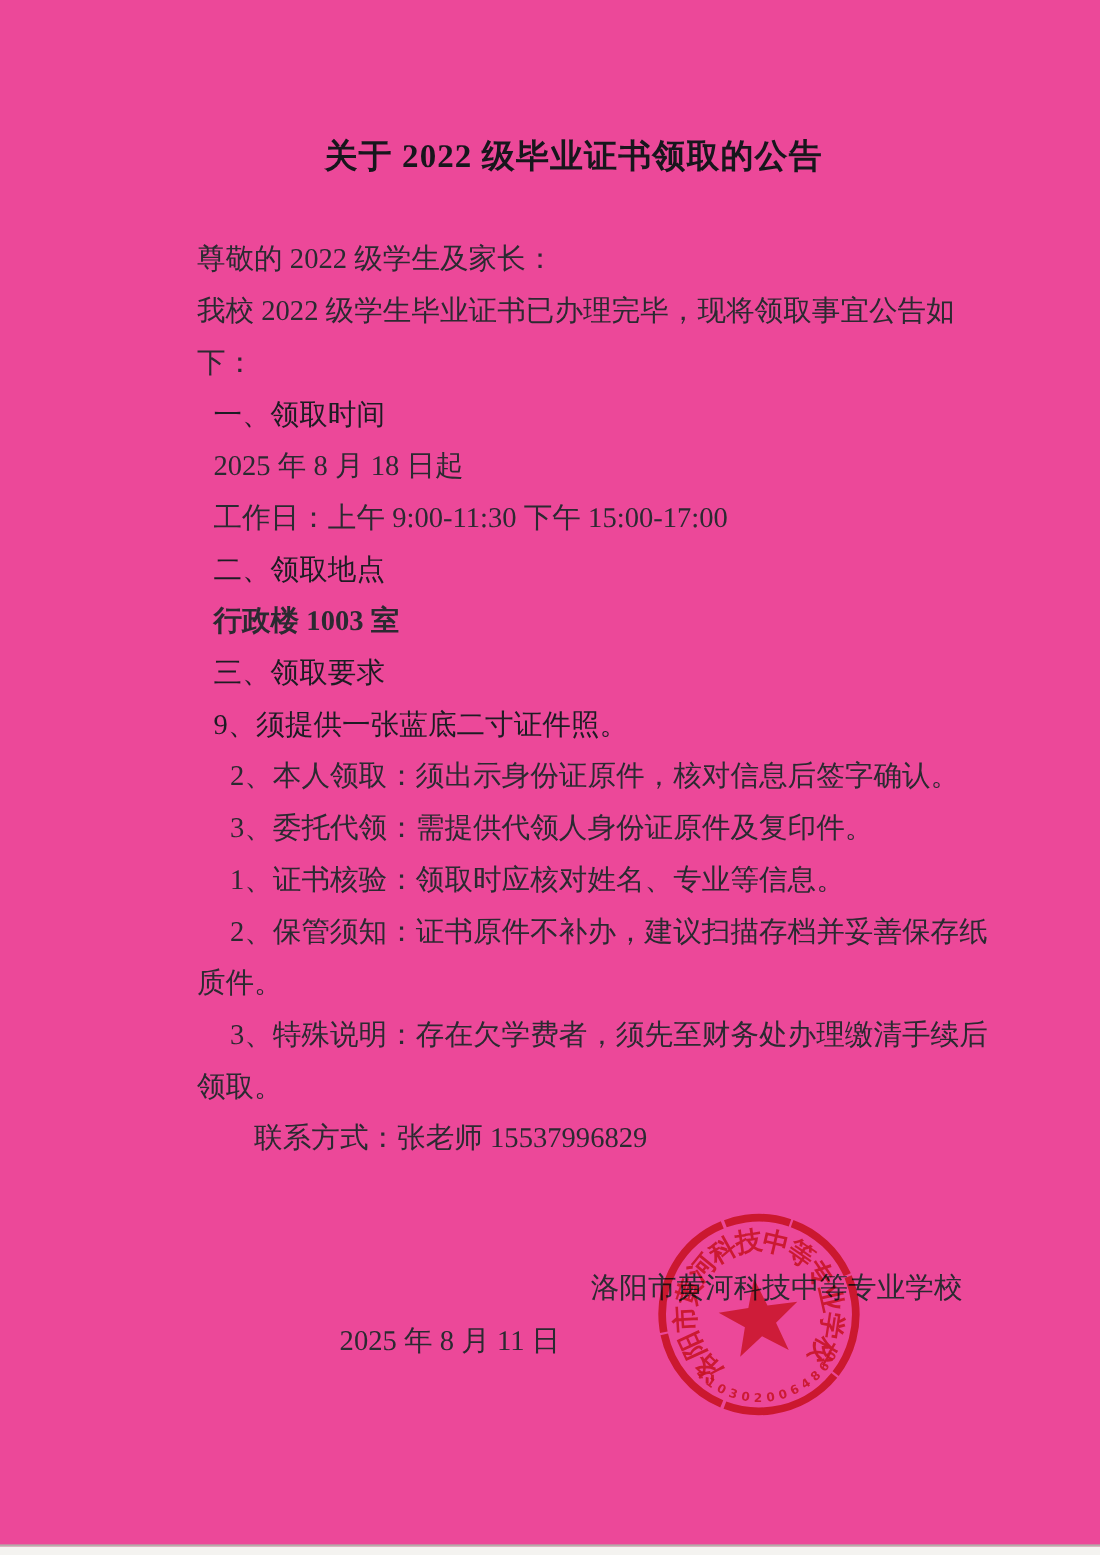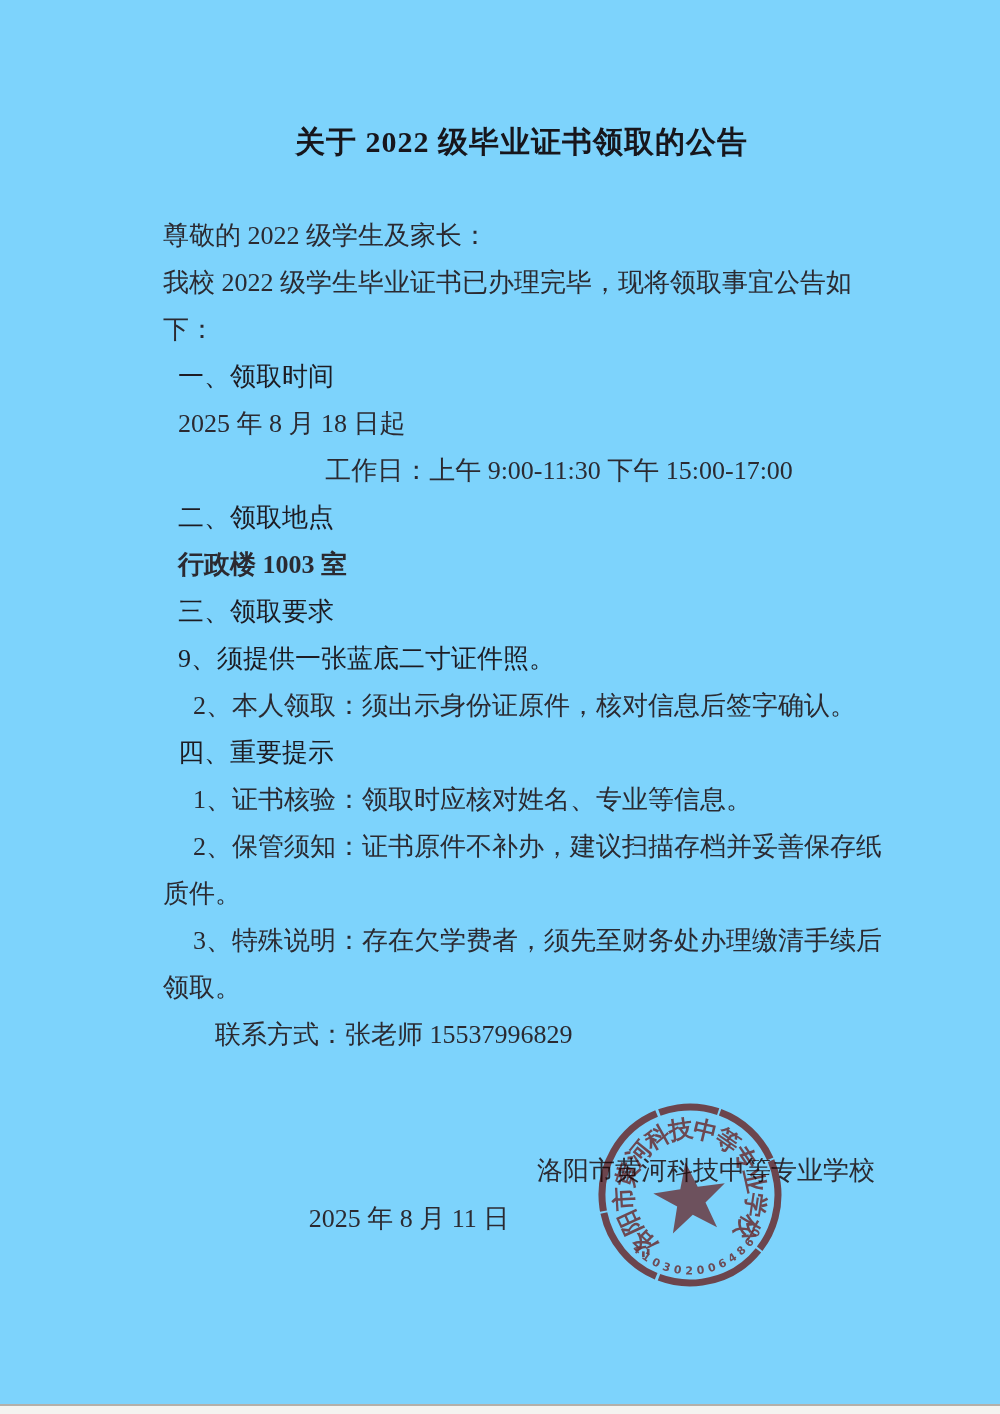--- a/index.html
+++ b/index.html
@@ -1,38 +1,38 @@
 <!DOCTYPE html>
 <html><head>
 <meta charset="utf-8">
 <style>
   html,body{margin:0;padding:0;background:#e9e8e6;}
   .page{
     position:relative;
     width:1000px;height:1414px;
     margin:0 auto;
-    background:#7dd3fc;
+    background:#ec4899;
     overflow:hidden;
     font-family:"Liberation Serif","DejaVu Serif",serif;
     color:#2b2a31;
   }
   .title{
     position:absolute;
     top:122px;left:163px;right:120px;
     margin:0;
     text-align:center;
     font-size:30px;
     font-weight:bold;
     color:#17161c;
     letter-spacing:1px;
     white-space:nowrap;
   }
   .body-lines{
     position:absolute;
-    top:212px;left:163px;right:60px;
+    top:212px;left:179px;right:60px;
   }
   .line{
     line-height:47px;
     font-size:26px;
     white-space:nowrap;
   }
   .line.bold{
     font-weight:normal;
     color:#1d1c23;
   }
@@ -92,27 +92,27 @@
 <div class="page">
 
   <h1 class="title">关于 2022 级毕业证书领取的公告</h1>
 
   <div class="body-lines" id="body-lines">
       <div class="line" style="padding-left: 0px;">尊敬的 2022 级学生及家长：</div>
       <div class="line" style="padding-left: 0px;">我校 2022 级学生毕业证书已办理完毕，现将领取事宜公告如</div>
       <div class="line" style="padding-left: 0px;">下：</div>
       <div class="line bold" style="padding-left: 15px;">一、领取时间</div>
       <div class="line" style="padding-left: 15px;">2025 年 8 月 18 日起</div>
-      <div class="line" style="padding-left: 15px; text-align: center;">工作日：上午 9:00-11:30 下午 15:00-17:00</div>
+      <div class="line" style="padding-left: 15px;">工作日：上午 9:00-11:30 下午 15:00-17:00</div>
       <div class="line bold" style="padding-left: 15px;">二、领取地点</div>
       <div class="line" style="padding-left: 15px; font-weight: bold;">行政楼 1003 室</div>
       <div class="line bold" style="padding-left: 15px;">三、领取要求</div>
       <div class="line bold" style="padding-left: 15px;">9、须提供一张蓝底二寸证件照。</div>
       <div class="line" style="padding-left: 30px;">2、本人领取：须出示身份证原件，核对信息后签字确认。</div>
-      <div class="line bold" style="padding-left: 15px;">四、重要提示</div>
+      <div class="line" style="padding-left: 30px;">3、委托代领：需提供代领人身份证原件及复印件。</div>
       <div class="line" style="padding-left: 30px; font-family: Liberation Serif, serif;">1、证书核验：领取时应核对姓名、专业等信息。</div>
       <div class="line" style="padding-left: 30px;">2、保管须知：证书原件不补办，建议扫描存档并妥善保存纸</div>
       <div class="line" style="padding-left: 0px;">质件。</div>
       <div class="line" style="padding-left: 30px;">3、特殊说明：存在欠学费者，须先至财务处办理缴清手续后</div>
       <div class="line" style="padding-left: 0px;">领取。</div>
       <div class="line" style="padding-left: 52px;">联系方式：张老师 15537996829</div>
     </div>
 
   <div class="sig-org">洛阳市黄河科技中等专业学校</div>
 

